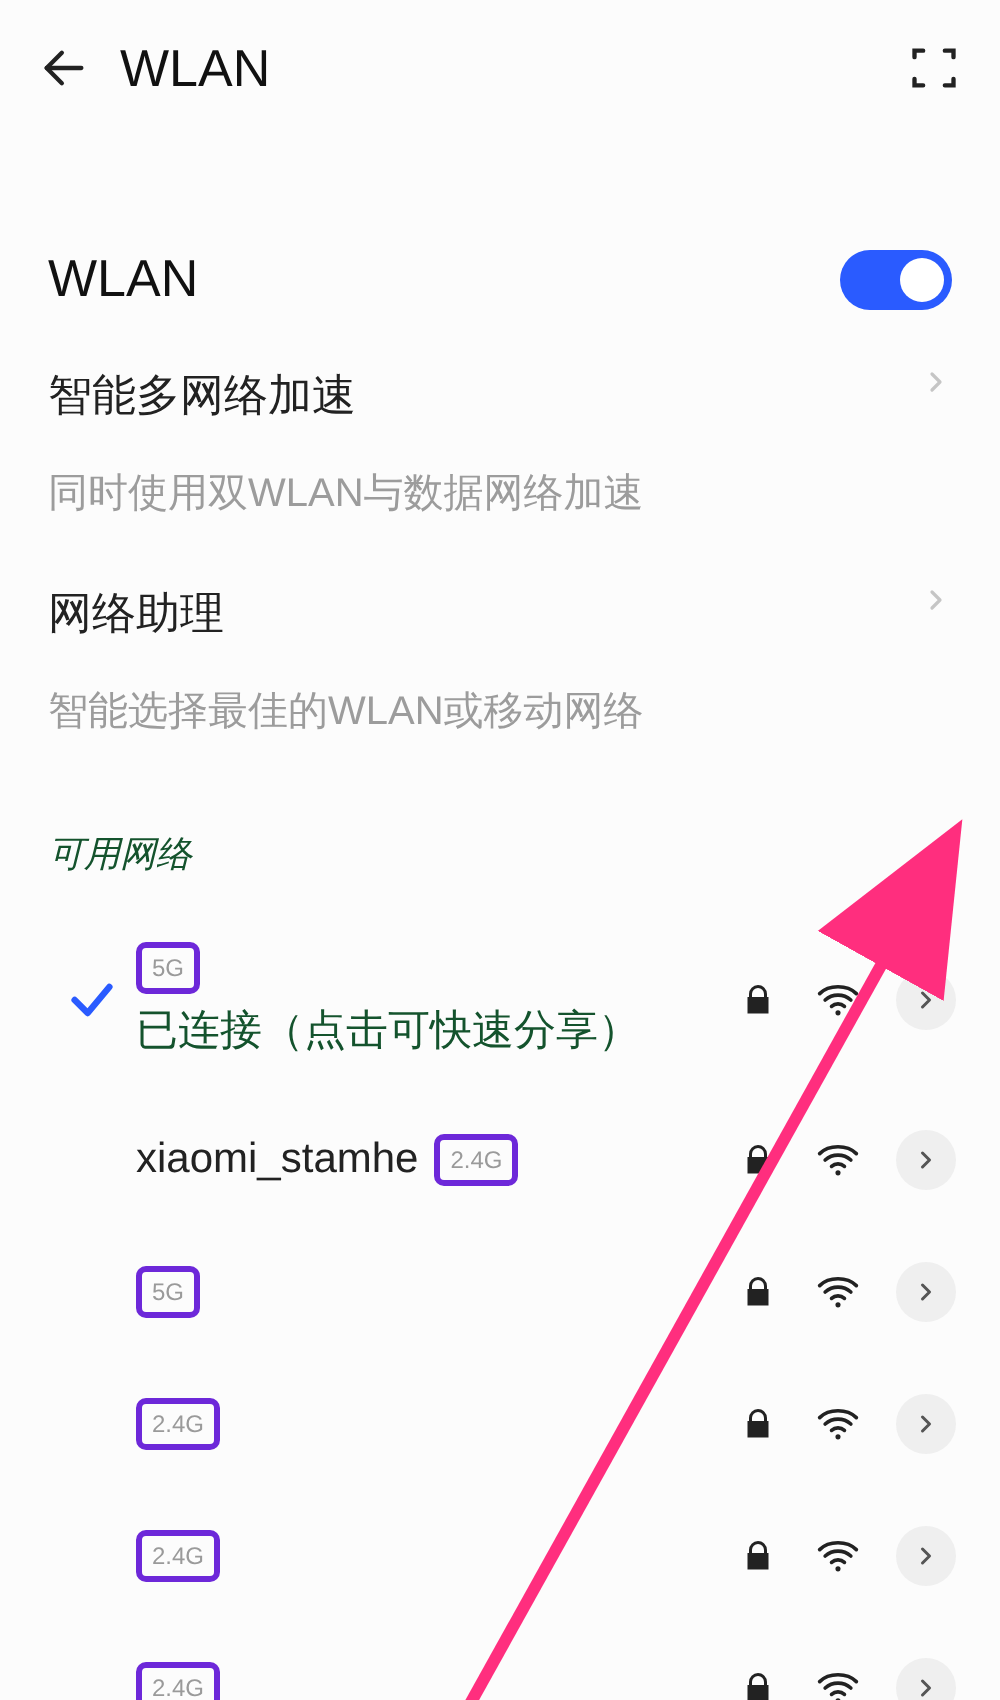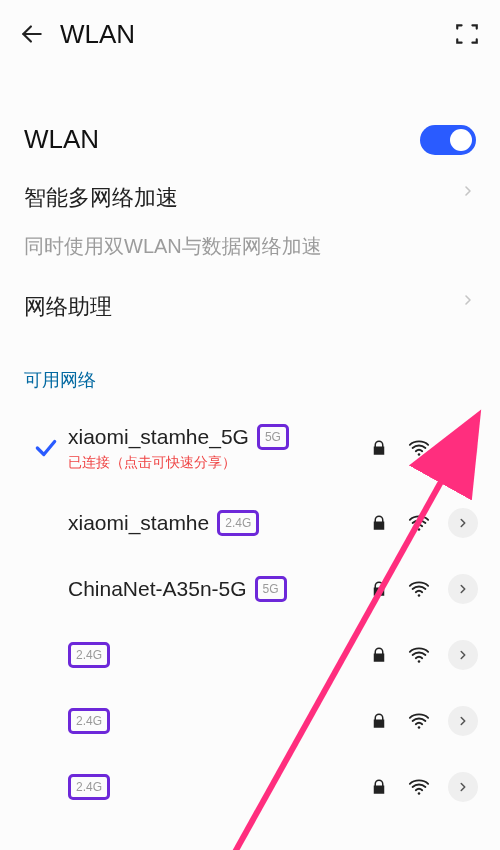--- a/index.html
+++ b/index.html
@@ -46,38 +46,39 @@
     padding: 16px 24px;
     display:flex; align-items:flex-start;
   }
   .row-text { flex:1; }
   .row-title { font-size: 22px; color:#222; }
   .row-sub { font-size: 20px; color:#9c9c9c; margin-top:20px; }
   .chevron { color:#c5c5c5; }
 
   
   .section-header{
-    font-size:18px; color:#0369a1;
+    font-size:18px; color:#14532d;
     padding: 30px 24px 14px 24px;
+    font-style: italic;
   }
 
   
   .net-row{
     display:flex; align-items:center;
     padding: 18px 22px 18px 24px;
   }
   .check-col { width: 44px; display:flex; align-items:flex-start; justify-content:center; }
   .net-text{ flex:1; min-width:0; }
   .ssid-line{ display:flex; align-items:center; gap:8px; }
   .ssid { font-size:21px; color:#222; white-space:nowrap; overflow:hidden; text-overflow:ellipsis;}
   .band {
     font-size:12px; color:#9a9a9a; border:3px solid #6d28d9;
     border-radius:5px; padding:3px 5px; line-height:14px;
   }
-  .net-sub{ font-size:14px; color:#ef4444; margin-top:4px; }
+  .net-sub{ font-size:21px; color:#14532d; margin-top:4px; }
   .net-icons{ display:flex; align-items:center; gap:18px; }
   .lock-icon, .wifi-icon { width:22px; height:22px; display:flex; align-items:center; justify-content:center; color:#222; }
   .detail-btn{
     width:30px; height:30px; border-radius:50%;
     background:#efefef; display:flex; align-items:center; justify-content:center;
     color:#555;
   }
   
   .annot-arrow{
     position:absolute;
@@ -118,40 +119,40 @@
   <div class="chevron">
     <svg width="16" height="16" viewBox="0 0 24 24" fill="none" stroke="currentColor" stroke-width="2.4" stroke-linecap="round" stroke-linejoin="round">
         <polyline points="9 6 15 12 9 18"></polyline>
       </svg>
   </div>
 </div>
 
 <div class="settings-row">
   <div class="row-text">
     <div class="row-title">网络助理</div>
+    <div class="row-sub">智能选择最佳的WLAN或移动网络</div>
   </div>
   <div class="chevron">
     <svg width="16" height="16" viewBox="0 0 24 24" fill="none" stroke="currentColor" stroke-width="2.4" stroke-linecap="round" stroke-linejoin="round">
         <polyline points="9 6 15 12 9 18"></polyline>
       </svg>
   </div>
 </div>
 
 <div class="section-header">可用网络</div>
 
 <div id="net-list">
     <div class="net-row">
       <div class="check-col">
         <svg width="26" height="26" viewBox="0 0 24 24" fill="none" stroke="#2a5bff" stroke-width="3" stroke-linecap="round" stroke-linejoin="round">
           <polyline points="4 12 10 18 20 6"></polyline>
         </svg>
       </div>
       <div class="net-text">
         <div class="ssid-line">
-          <span class="ssid">xiaomi_stamhe_5G</span>
           <span class="band">5G</span>
         </div>
         <div class="net-sub">已连接（点击可快速分享）</div>
       </div>
       <div class="net-icons">
         <div class="lock-icon">
           <svg width="18" height="18" viewBox="0 0 24 24" fill="#222">
             <path d="M6 10V8a6 6 0 0 1 12 0v2h1v11H5V10h1zm2 0h8V8a4 4 0 0 0-8 0v2z"></path>
           </svg>
         </div>
@@ -196,21 +197,20 @@
           <svg width="14" height="14" viewBox="0 0 24 24" fill="none" stroke="#555" stroke-width="2.6" stroke-linecap="round" stroke-linejoin="round">
             <polyline points="9 6 15 12 9 18"></polyline>
           </svg>
         </div>
       </div>
     </div>
     <div class="net-row">
       <div class="check-col"></div>
       <div class="net-text">
         <div class="ssid-line">
-          <span class="ssid">ChinaNet-A35n-5G</span>
           <span class="band">5G</span>
         </div>
       </div>
       <div class="net-icons">
         <div class="lock-icon">
           <svg width="18" height="18" viewBox="0 0 24 24" fill="#222">
             <path d="M6 10V8a6 6 0 0 1 12 0v2h1v11H5V10h1zm2 0h8V8a4 4 0 0 0-8 0v2z"></path>
           </svg>
         </div>
         <div class="wifi-icon">

